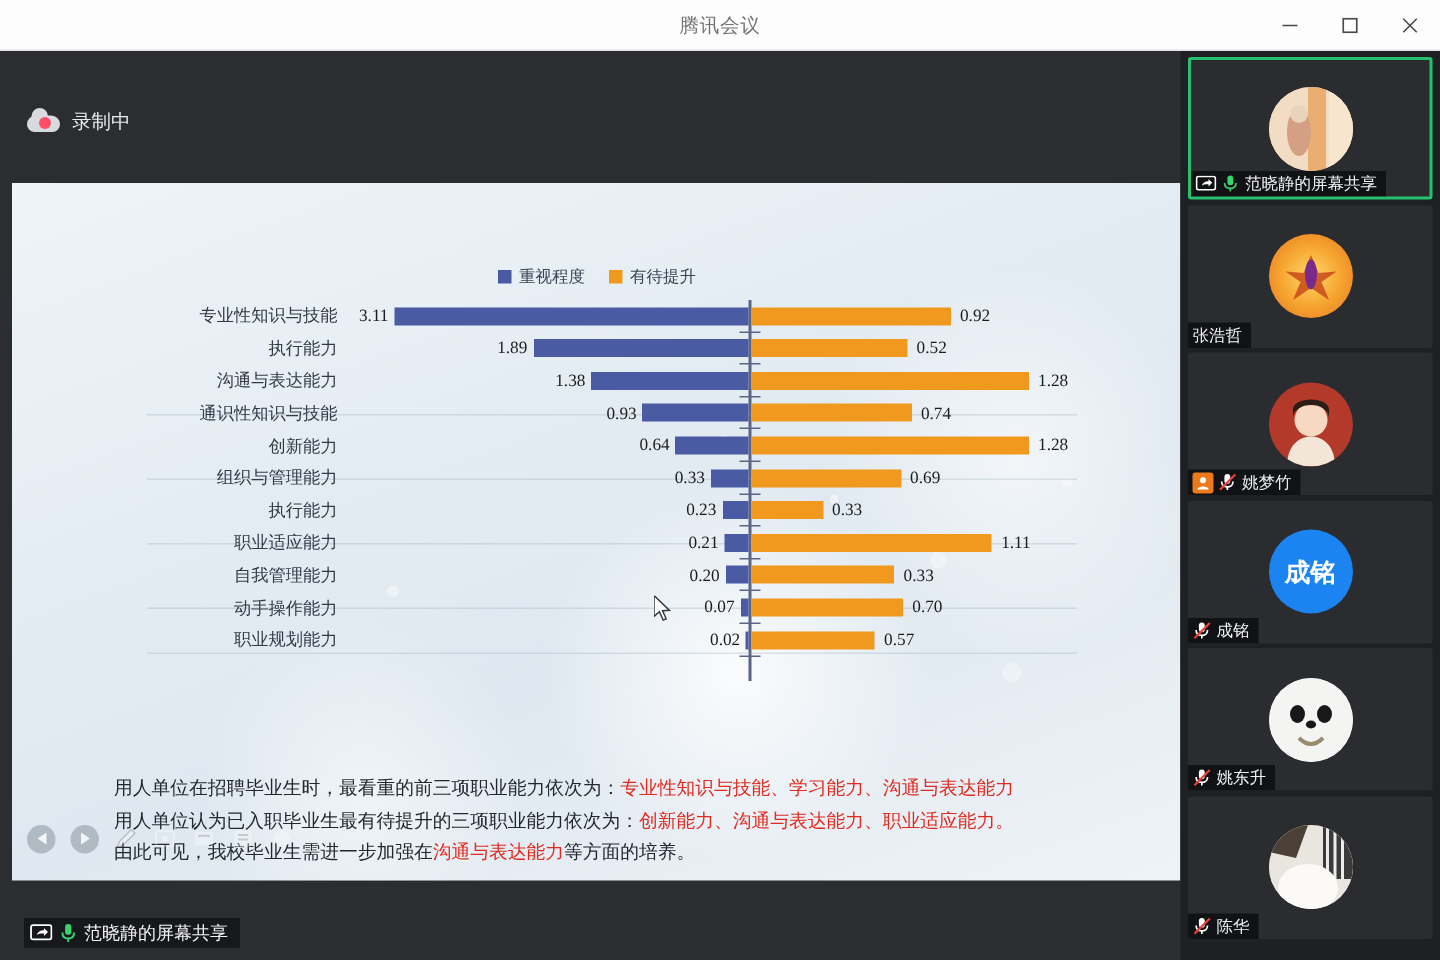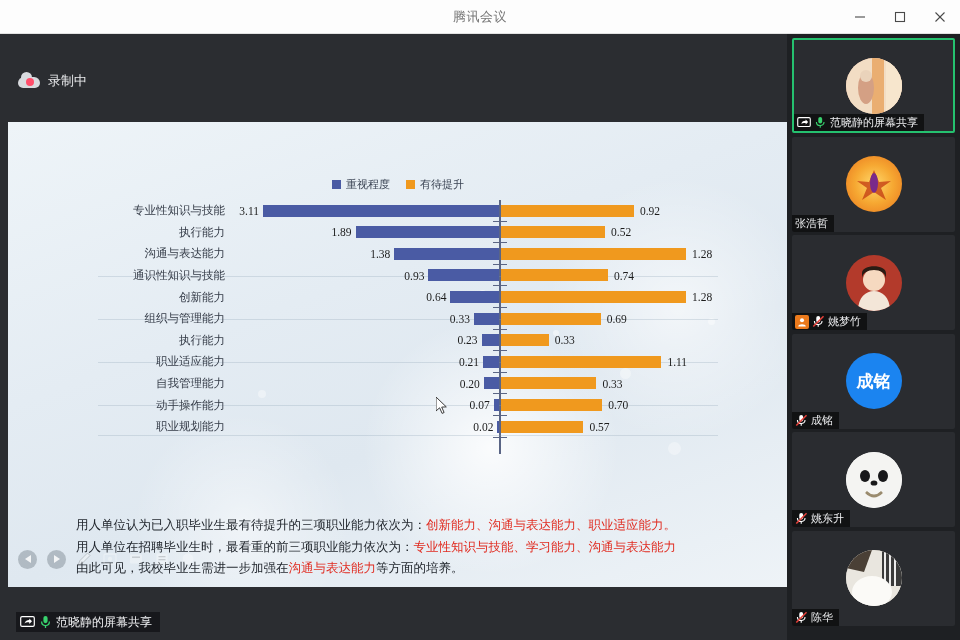--- a/index.html
+++ b/index.html
@@ -358,22 +358,22 @@
             </div>
         </div>
 
         <div id="cursor">
           <svg width="12" height="18" viewBox="0 0 12 18">
             <path d="M0 0 L0 14 L3.6 10.8 L6.1 16.4 L8.1 15.5 L5.7 10.1 L10.3 9.9 Z" fill="#ffffff" stroke="#3a3a3a" stroke-width="1"></path>
           </svg>
         </div>
 
         <div id="paras">
+            <p><span>用人单位在招聘毕业生时，最看重的前三项职业能力依次为：</span><span class="hl">专业性知识与技能、学习能力、沟通与表达能力</span></p>
             <p><span>用人单位认为已入职毕业生最有待提升的三项职业能力依次为：</span><span class="hl">创新能力、沟通与表达能力、职业适应能力。</span></p>
-            <p><span>用人单位在招聘毕业生时，最看重的前三项职业能力依次为：</span><span class="hl">专业性知识与技能、学习能力、沟通与表达能力</span></p>
             <p><span>由此可见，我校毕业生需进一步加强在</span><span class="hl">沟通与表达能力</span><span>等方面的培养。</span></p>
           </div>
       </div>
 
       <div id="ppt-tools">
         <span class="navbtn">
             <span class="tri l"></span>
           </span>
         <span class="navbtn">
             <span class="tri r"></span>

